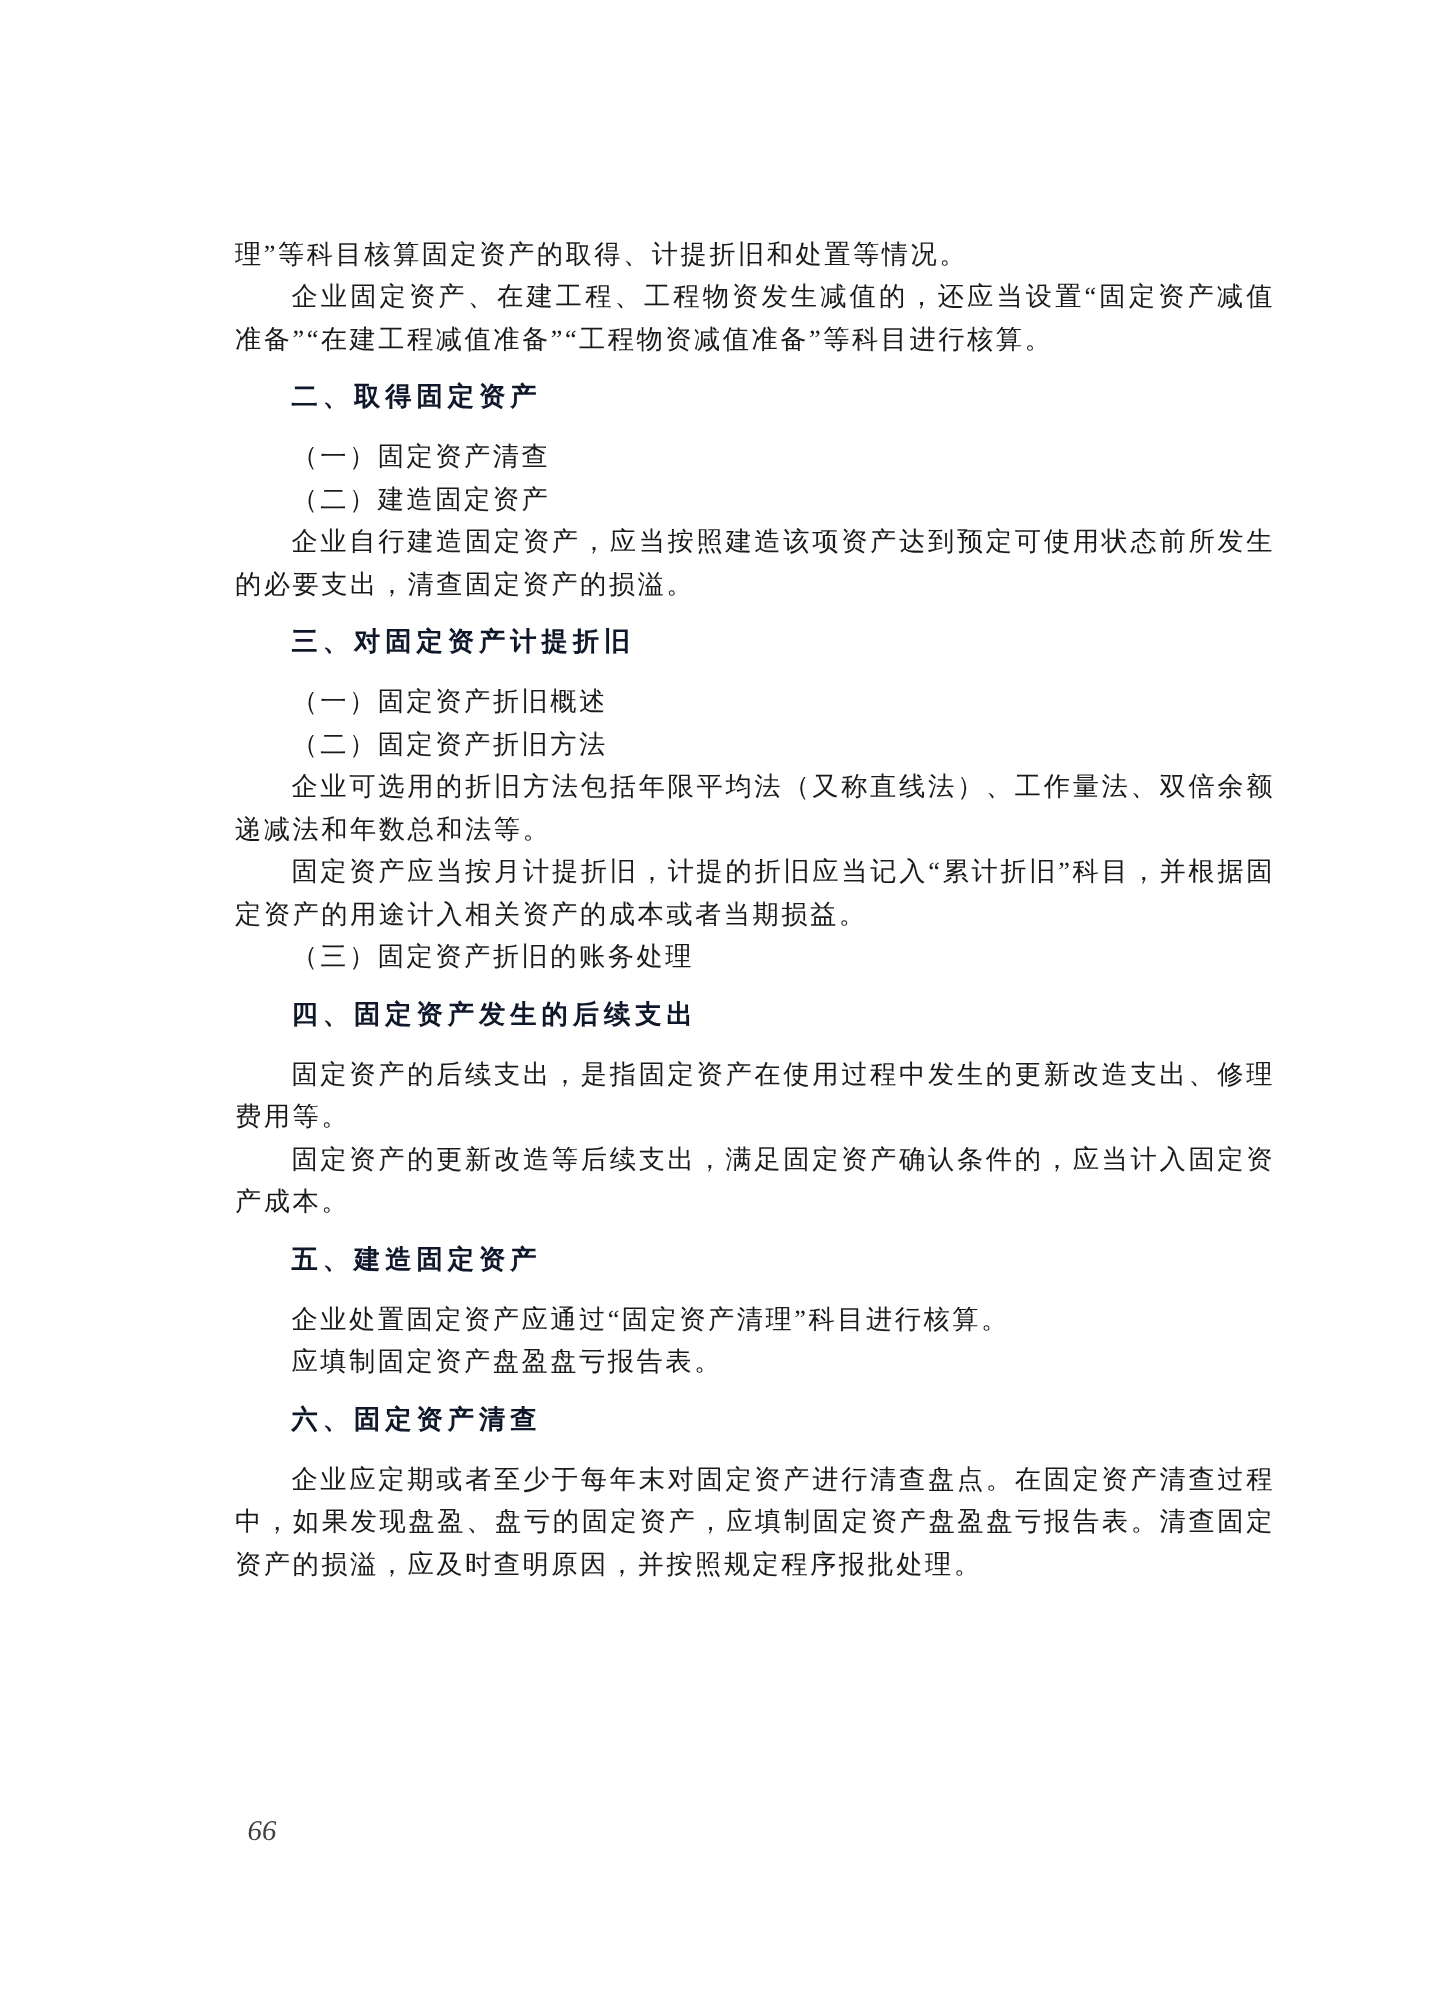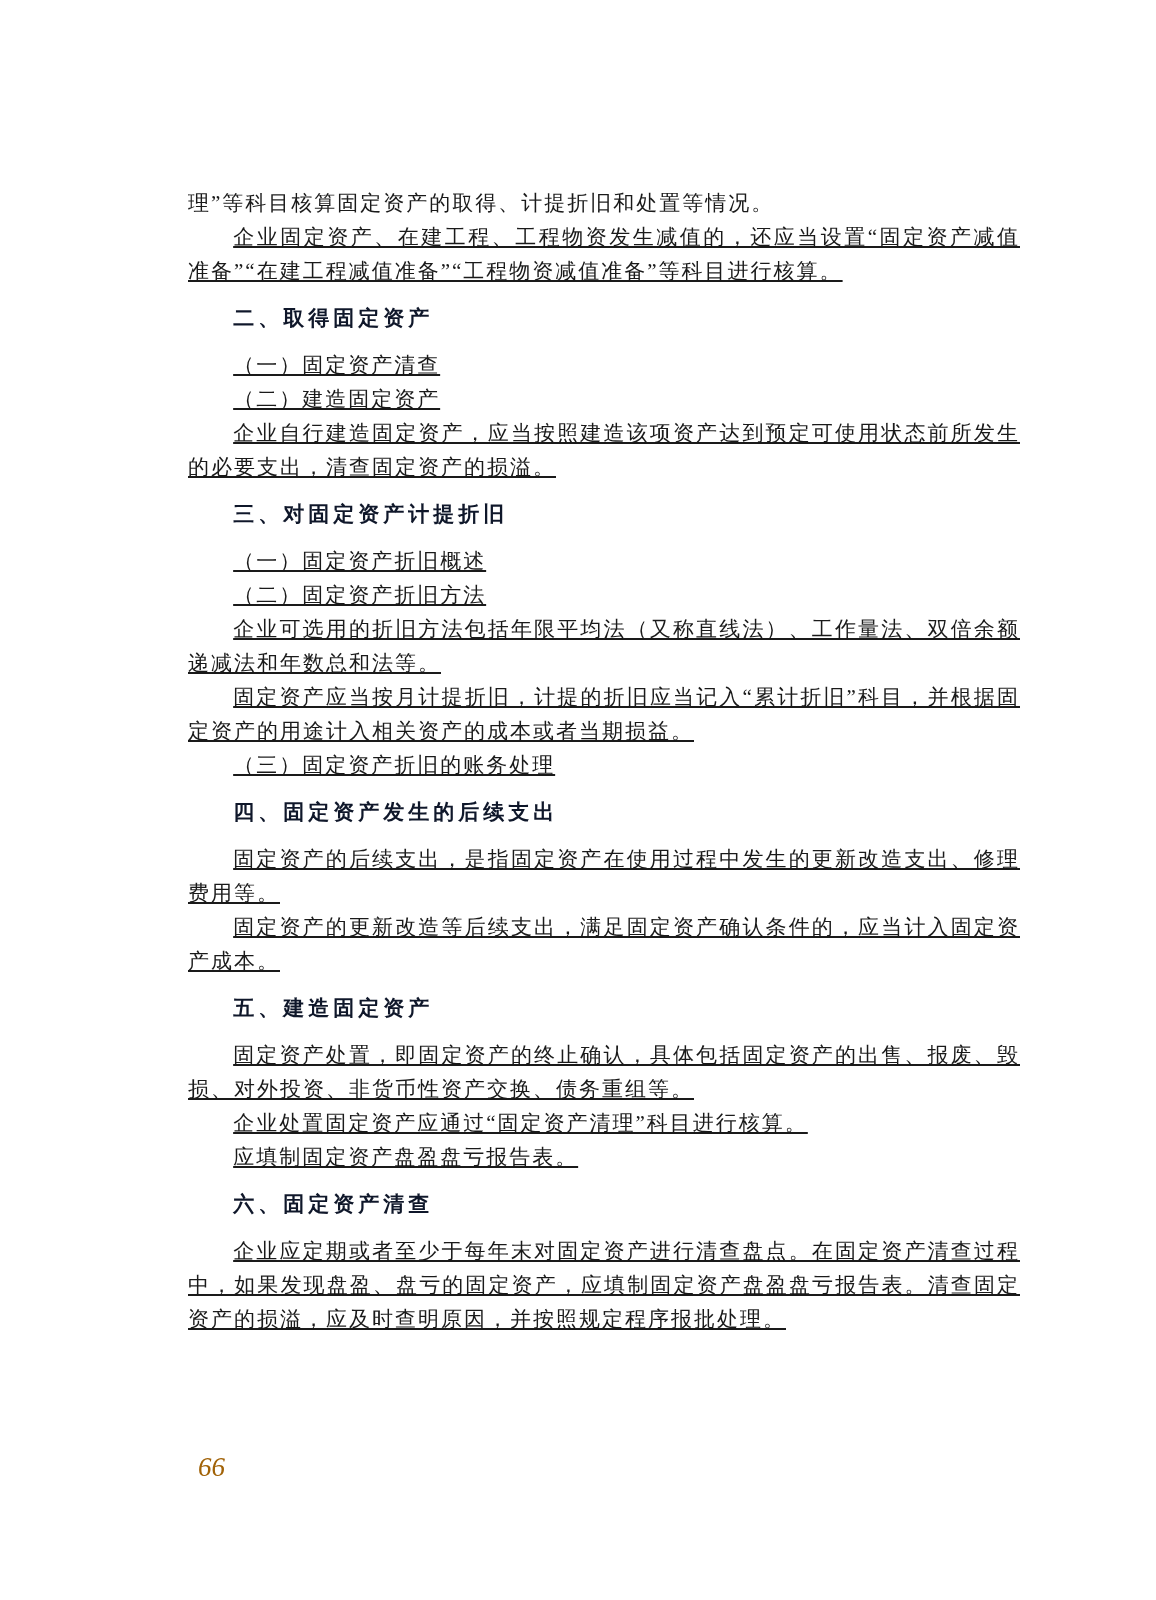--- a/index.html
+++ b/index.html
@@ -30,40 +30,39 @@
   p { margin: 0; }
   .para {
     font-size: 21px;
     line-height: 34px;
     text-align: justify;
     letter-spacing: 2px;
     color: #1a1a1a;
   }
   .para.indent {
     text-indent: 2.15em;
-    text-decoration: underline;
   }
   .heading {
     font-family: "Liberation Sans", sans-serif;
     font-weight: bold;
     font-size: 21px;
     line-height: 34px;
     margin: 13px 0 13px 0;
     text-indent: 2.15em;
     letter-spacing: 4px;
     color: #0f172a;
   }
   .page-number {
     position: absolute;
     left: 166px;
     top: 1452px;
-    font-size: 27px;
+    font-size: 23px;
     font-style: italic;
     font-family: "Liberation Serif", serif;
-    color: #a16207;
+    color: #404040;
   }
 </style>
 </head>
 <body>
 
 <div class="page">
   <div class="content" id="content">
       <p class="para">理”等科目核算固定资产的取得、计提折旧和处置等情况。</p>
       <p class="para indent">企业固定资产、在建工程、工程物资发生减值的，还应当设置“固定资产减值准备”“在建工程减值准备”“工程物资减值准备”等科目进行核算。</p>
       <p class="heading">二、取得固定资产</p>
@@ -73,20 +72,19 @@
       <p class="heading">三、对固定资产计提折旧</p>
       <p class="para indent">（一）固定资产折旧概述</p>
       <p class="para indent">（二）固定资产折旧方法</p>
       <p class="para indent">企业可选用的折旧方法包括年限平均法（又称直线法）、工作量法、双倍余额递减法和年数总和法等。</p>
       <p class="para indent">固定资产应当按月计提折旧，计提的折旧应当记入“累计折旧”科目，并根据固定资产的用途计入相关资产的成本或者当期损益。</p>
       <p class="para indent">（三）固定资产折旧的账务处理</p>
       <p class="heading">四、固定资产发生的后续支出</p>
       <p class="para indent">固定资产的后续支出，是指固定资产在使用过程中发生的更新改造支出、修理费用等。</p>
       <p class="para indent">固定资产的更新改造等后续支出，满足固定资产确认条件的，应当计入固定资产成本。</p>
       <p class="heading">五、建造固定资产</p>
-      <p class="para indent">固定资产处置，即固定资产的终止确认，具体包括固定资产的出售、报废、毁损、对外投资、非货币性资产交换、债务重组等。</p>
       <p class="para indent">企业处置固定资产应通过“固定资产清理”科目进行核算。</p>
       <p class="para indent">应填制固定资产盘盈盘亏报告表。</p>
       <p class="heading">六、固定资产清查</p>
       <p class="para indent">企业应定期或者至少于每年末对固定资产进行清查盘点。在固定资产清查过程中，如果发现盘盈、盘亏的固定资产，应填制固定资产盘盈盘亏报告表。清查固定资产的损溢，应及时查明原因，并按照规定程序报批处理。</p>
     </div>
   <div class="page-number">66</div>
 </div>
 
 </body></html>

